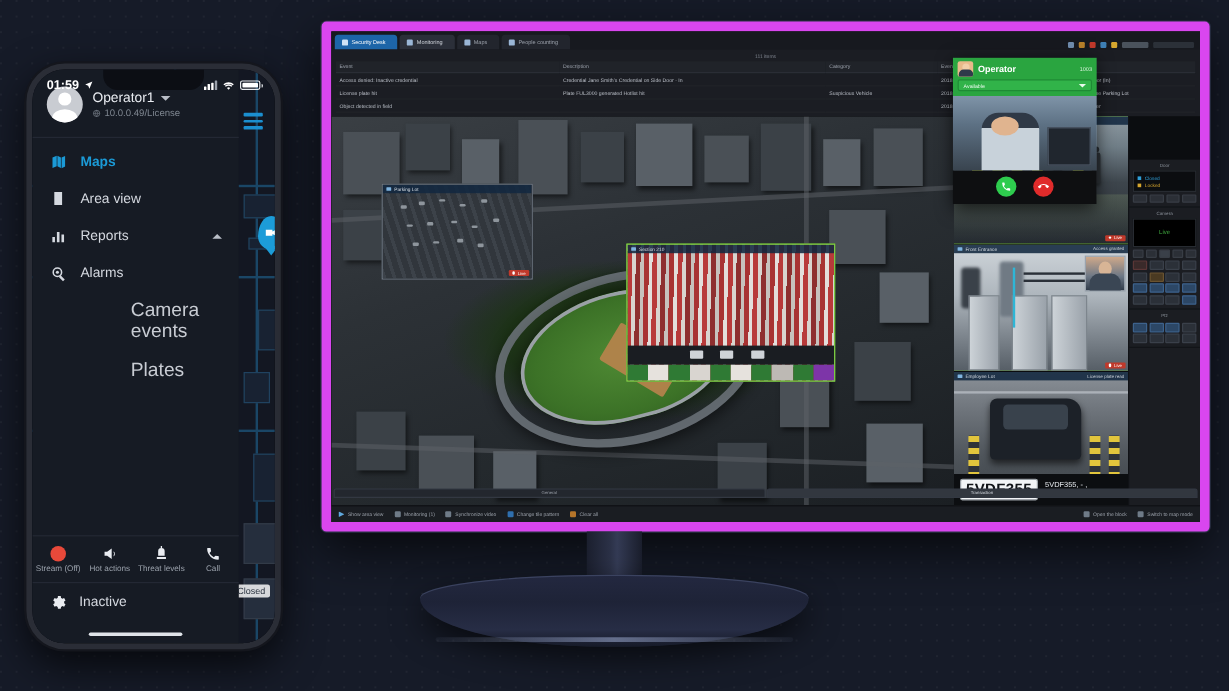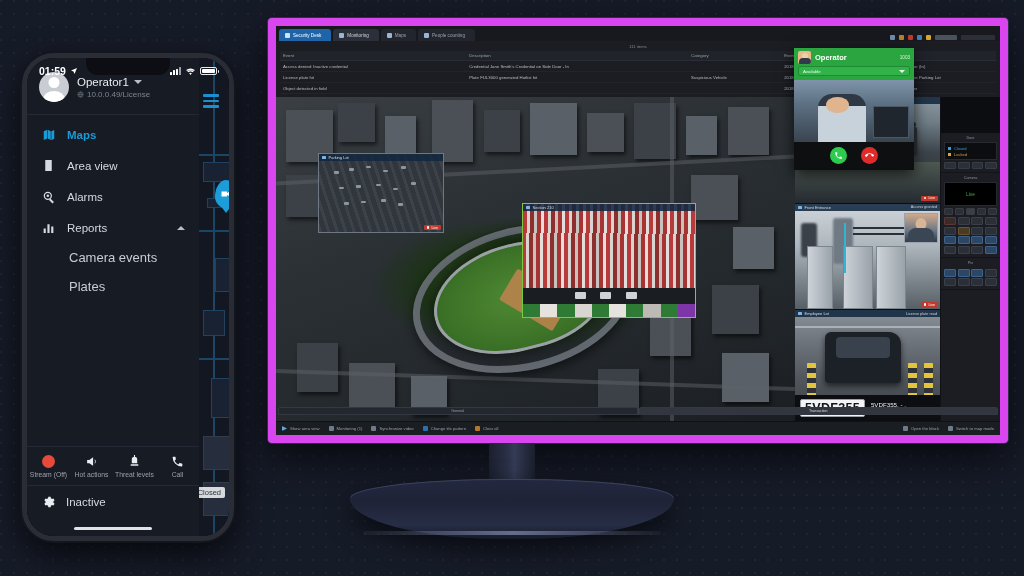--- a/index.html
+++ b/index.html
@@ -89,21 +89,21 @@
   .chev { width:0;height:0;border-left:4px solid transparent;border-right:4px solid transparent;border-top:4px solid #b9bec7;}
   .user-ip { color:#7d858f; font-size:8px; display:flex;align-items:center;gap:3px;margin-top:2px;}
   .divider { height:1px; background:#232834; margin: 0 0 4px; }
   .nav-item {
     display:flex; align-items:center; gap:11px;
     padding: 8px 14px; color:#d5d9e0; font-size:11.5px; cursor:pointer;
   }
   .nav-item.active { color:#1b9ad6; font-weight:bold; }
   .nav-icon{ width:15px;height:15px;display:flex;align-items:center;justify-content:center;flex:none;}
   .nav-caret{margin-left:auto;width:0;height:0;border-left:4px solid transparent;border-right:4px solid transparent;border-bottom:4px solid #b9bec7;}
-  .sub-item{ padding: 7px 14px 7px 42px; color:#c8ccd3; font-size:13px; cursor:pointer;}
+  .sub-item{ padding: 7px 14px 7px 42px; color:#c8ccd3; font-size:16px; cursor:pointer;margin-left:40px;}
   .drawer-spacer{flex:1}
   .quick-row{ display:flex; border-top:1px solid #232834; }
   .quick{ flex:1; display:flex;flex-direction:column;align-items:center;gap:3px;padding:8px 1px 7px; cursor:pointer;}
   .quick span{ font-size:6.8px; color:#9aa1ab; white-space:nowrap;}
   .quick .dot{width:13px;height:13px;border-radius:50%;background:#e8493a;}
   .settings-row{ display:flex;align-items:center;gap:11px;padding:9px 14px 11px;border-top:1px solid #232834;color:#d5d9e0;font-size:11.5px;cursor:pointer;}
   .home-bar{ height:16px;display:flex;align-items:center;justify-content:center;background:#161b24;}
   .home-bar i{display:block;width:78px;height:3px;background:#dfe3e8;border-radius:2px;}
 
   
@@ -370,37 +370,37 @@
         <span class="nav-icon">
           <svg width="13" height="13" viewBox="0 0 24 24">
               <path fill="#d5d9e0" d="M6 2h12v20H6zM8 4h3v3H8zm5 0h3v3h-3zM8 9h3v3H8zm5 0h3v3h-3zM8 14h3v3H8zm5 0h3v3h-3zm-3 5h4v3h-4z"></path>
             </svg>
         </span>
         <span>Area view</span>
       </div>
 
       <div class="nav-item">
         <span class="nav-icon">
+          <svg width="13" height="13" viewBox="0 0 24 24">
+              <path fill="#d5d9e0" d="M3 14h4v8H3zM10 6h4v16h-4zM17 10h4v12h-4z"></path>
+            </svg>
+        </span>
+        <span>Reports</span>
+        <span class="nav-caret"></span>
+      </div>
+
+      <div class="nav-item">
+        <span class="nav-icon">
           <svg width="14" height="14" viewBox="0 0 24 24">
               <circle cx="10" cy="10" r="6" fill="none" stroke="#d5d9e0" stroke-width="2.2"></circle>
               <circle cx="10" cy="10" r="2.2" fill="#d5d9e0"></circle>
               <path fill="#d5d9e0" d="M14.5 14.5l6 6-2.5 2.5-6-6z"></path>
             </svg>
         </span>
         <span>Alarms</span>
-      </div>
-
-      <div class="nav-item">
-        <span class="nav-icon">
-          <svg width="13" height="13" viewBox="0 0 24 24">
-              <path fill="#d5d9e0" d="M3 14h4v8H3zM10 6h4v16h-4zM17 10h4v12h-4z"></path>
-            </svg>
-        </span>
-        <span>Reports</span>
-        <span class="nav-caret"></span>
       </div>
 
       <div class="sub-item">Camera events</div>
       <div class="sub-item">Plates</div>
 
       <div class="drawer-spacer"></div>
 
       <div class="quick-row">
         <div class="quick">
           <span class="dot"></span>

